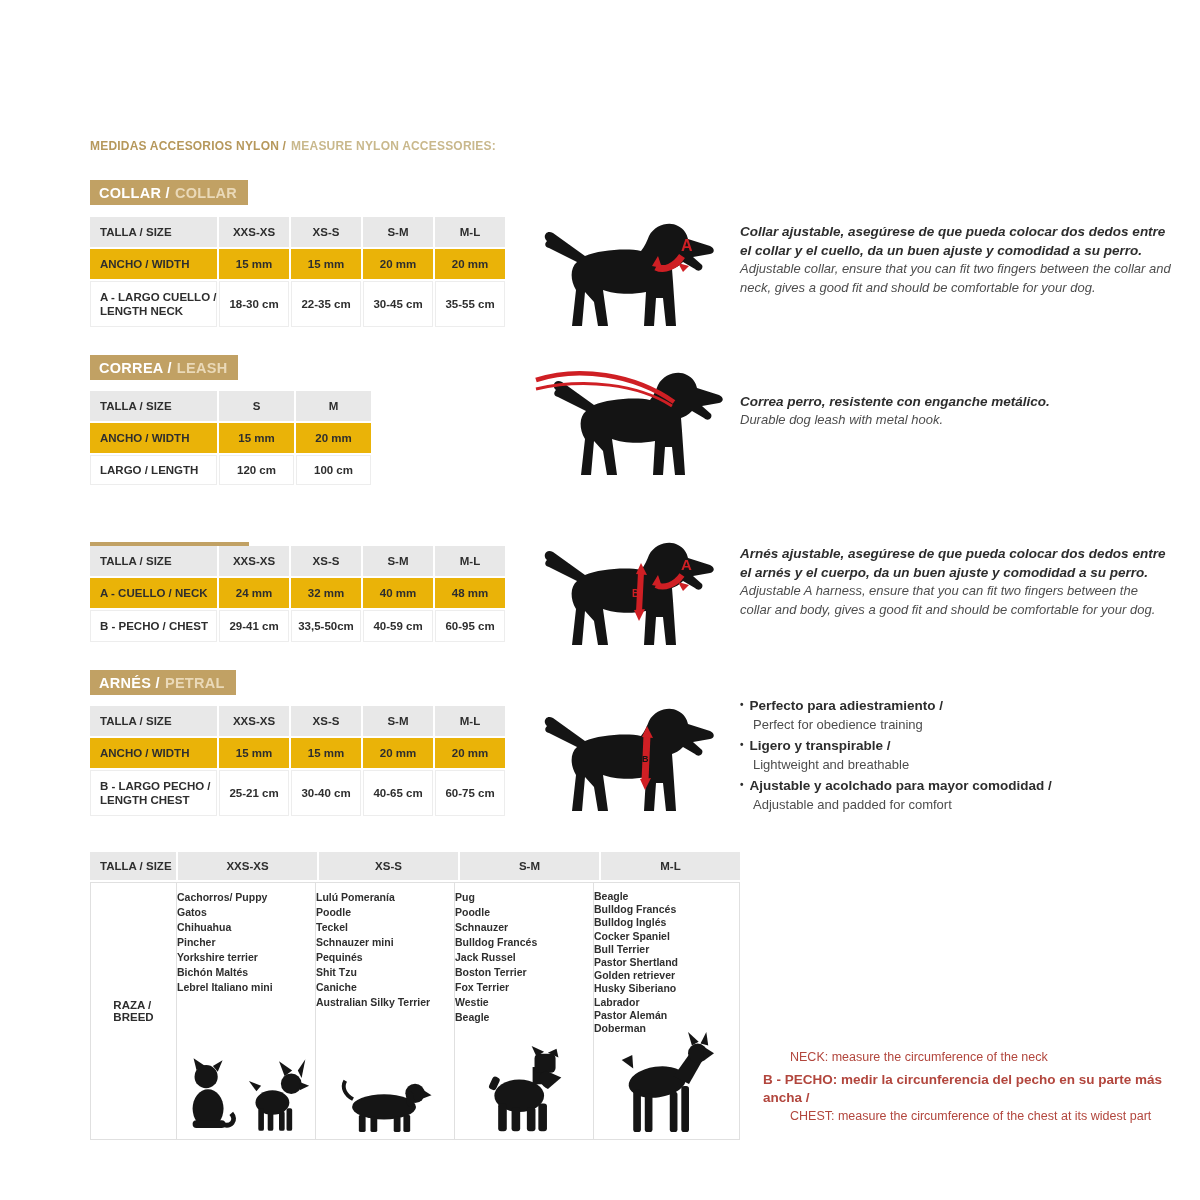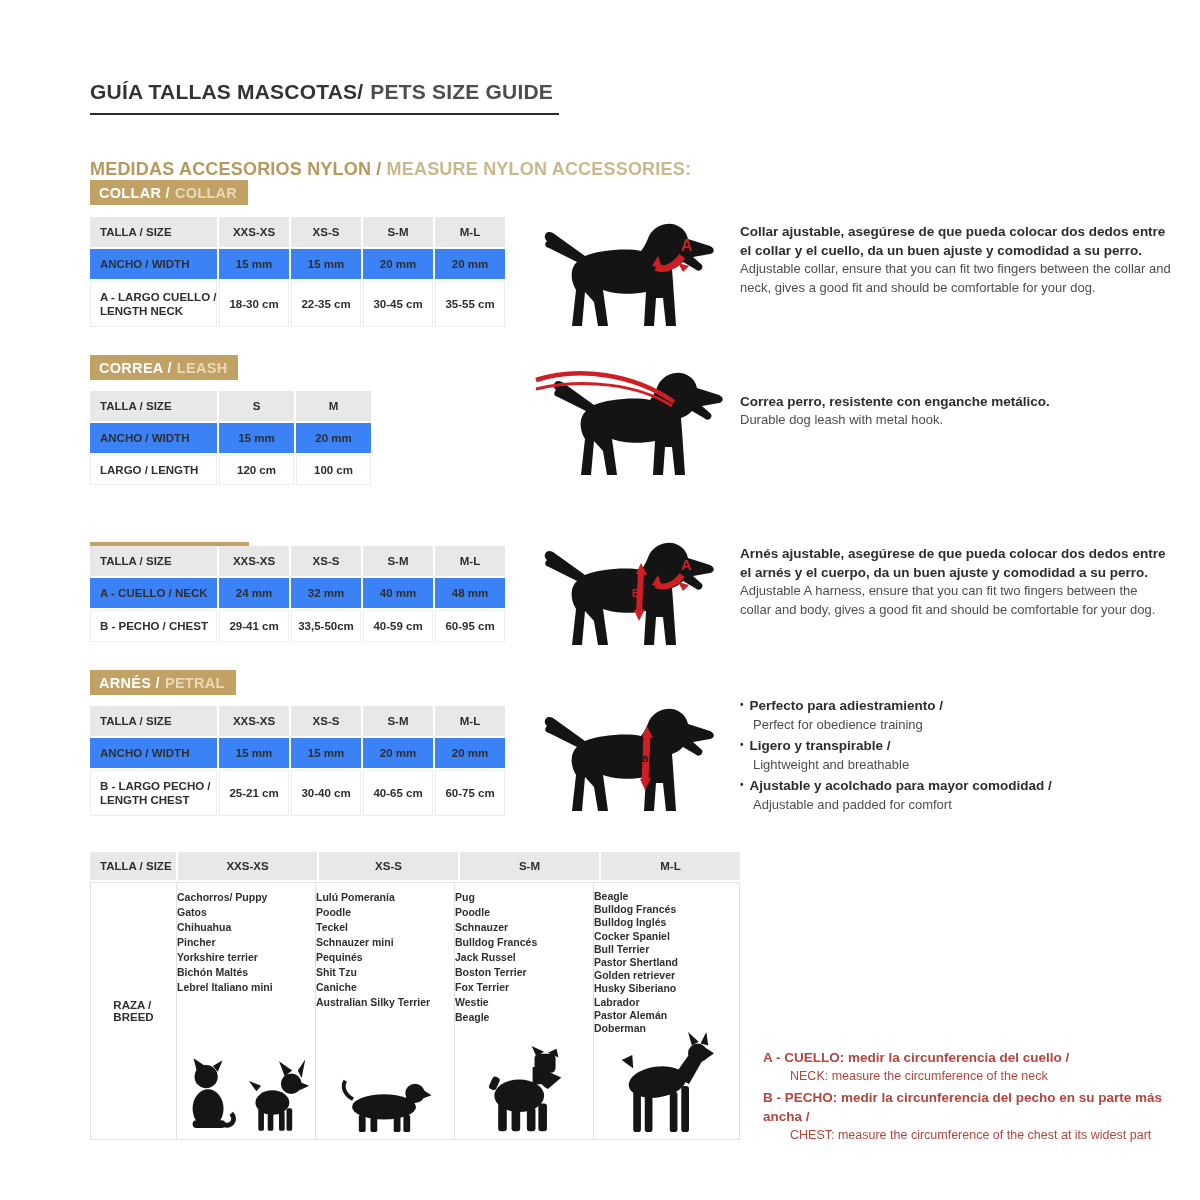--- a/index.html
+++ b/index.html
@@ -7,41 +7,41 @@
         font-family:"Liberation Sans",sans-serif;color:#333;overflow:hidden;}
   .abs{position:absolute;}
   .pre{white-space:pre-line;}
 
   
   .title{left:90px;top:80px;font-size:21px;font-weight:700;letter-spacing:.2px;
          border-bottom:2.5px solid #2c2c2c;padding-bottom:9px;display:inline-block;padding-right:6px;}
   .title .es{color:#333;}
   .title .en{color:#4d4d4d;margin-left:7px;font-weight:600;}
 
-  .subtitle{left:90px;top:139px;font-size:18px;font-weight:700;letter-spacing:.2px;margin-top:20px;}
+  .subtitle{left:90px;top:139px;font-size:12px;font-weight:700;letter-spacing:.2px;}
   .subtitle .es{color:#b6985c;}
   .subtitle .en{color:#c9b88c;margin-left:5px;font-weight:600;}
 
   
   .badge{background:#c1a164;color:#fff;font-size:14.5px;font-weight:700;
          padding:5px 11px 4px 9px;letter-spacing:.3px;display:inline-block;}
   .badge .en{color:#ead9b8;margin-left:5px;font-weight:600;}
 
   
   .tbl{display:grid;gap:2px;background:#fff;font-size:11.5px;font-weight:700;color:#2e2e2e;}
   .tbl.five{grid-template-columns:127px 70px 70px 70px 70px;}
   .tbl.three{grid-template-columns:127px 75px 75px;}
   .c{display:flex;align-items:center;justify-content:center;text-align:center;line-height:1.25;}
   .c.l{justify-content:flex-start;text-align:left;padding-left:10px;}
   .c.h{background:#e8e8e8;}
-  .c.m{background:#3b82f6;}
+  .c.m{background:#eab308;}
   .c.w{background:#fff;box-shadow:inset 0 0 0 1px #ededed;}
 
   
-  .desc{width:432px;font-size:13.5px;line-height:1.42;}
+  .desc{width:432px;font-size:13.5px;line-height:1.42;font-style:italic;}
   .desc .es{font-weight:700;color:#2d2d2d;}
   .desc .en{font-weight:400;color:#4d4d4d;font-size:13px;}
 
   
   .bullets{width:440px;font-size:13.5px;line-height:1.4;}
   .b-es{font-weight:700;color:#2d2d2d;}
   .b-es::before{content:"•";font-size:10px;vertical-align:2px;margin-right:6px;}
   .b-en{font-weight:400;color:#4d4d4d;font-size:13px;padding-left:13px;margin-bottom:3px;}
 
   
@@ -76,23 +76,20 @@
     <defs>
       <path id="dogbody" d="M10,25 C5,21 9,13 16,17 L48,40 C62,34 90,32 104,35 C108,30 110,25 112,20
         C118,9 132,5 141,10 C147,13 150,18 151,23 L173,30 C178,32 178,37 173,38 L156,41
         L165,49 C167,53 162,57 158,53 L146,46 C142,50 138,52 135,53 L136,66
         L139,110 L129,110 L126,82 L119,82 L117,110 L107,110 L109,76
         C94,79 76,78 66,74 L71,110 L61,110 L57,86 L48,76 L45,110 L35,110 L39,74
         C33,64 33,52 40,46 L12,32 C8,31 7,28 10,25 Z"></path>
     </defs>
   </svg>
 
-  <div class="abs title">
-    <span class="es">GUÍA TALLAS MASCOTAS/</span><span class="en">PETS SIZE GUIDE</span>
-  </div>
   <div class="abs subtitle">
     <span class="es">MEDIDAS ACCESORIOS NYLON /</span><span class="en">MEASURE NYLON ACCESSORIES:</span>
   </div>
 
   <div class="abs" style="left:90px;top:180px;border-radius:10px;">
     <span class="badge"><span>COLLAR /</span><span class="en">COLLAR</span></span>
   </div>
 
   <div class="abs tbl five" style="left:90px;top:217px;grid-template-rows:30px 30px 46px;">
     <div class="c h l">TALLA / SIZE</div>
@@ -351,19 +348,18 @@
           <circle cx="87" cy="22" r="10"></circle>
           <path d="M93,15 L104,22 L93,30 Z"></path>
           <path d="M81,14 L77,0 L88,10 Z"></path>
           <path d="M90,12 L96,0 L98,14 Z"></path>
         </svg>
       </div>
     </div>
   </div>
 
   <div class="abs notes">
-    <div class="n-es">A - CUELLO: medir la circunferencia del cuello /</div>
     <div class="n-en">NECK: measure the circumference of the neck</div>
     <div class="n-es">B - PECHO: medir la circunferencia del pecho en su parte más ancha /</div>
     <div class="n-en">CHEST: measure the circumference of the chest at its widest part</div>
   </div>
 
 </div>
 
 </body></html>

